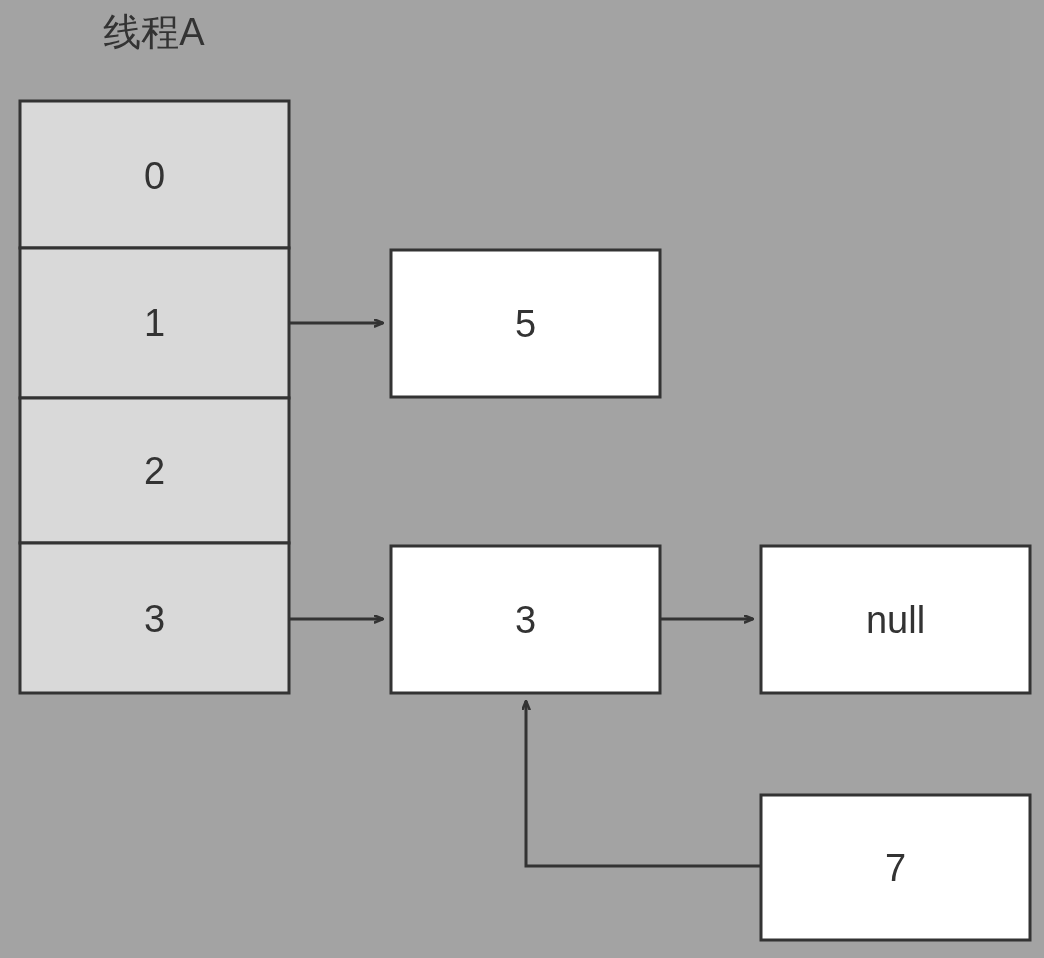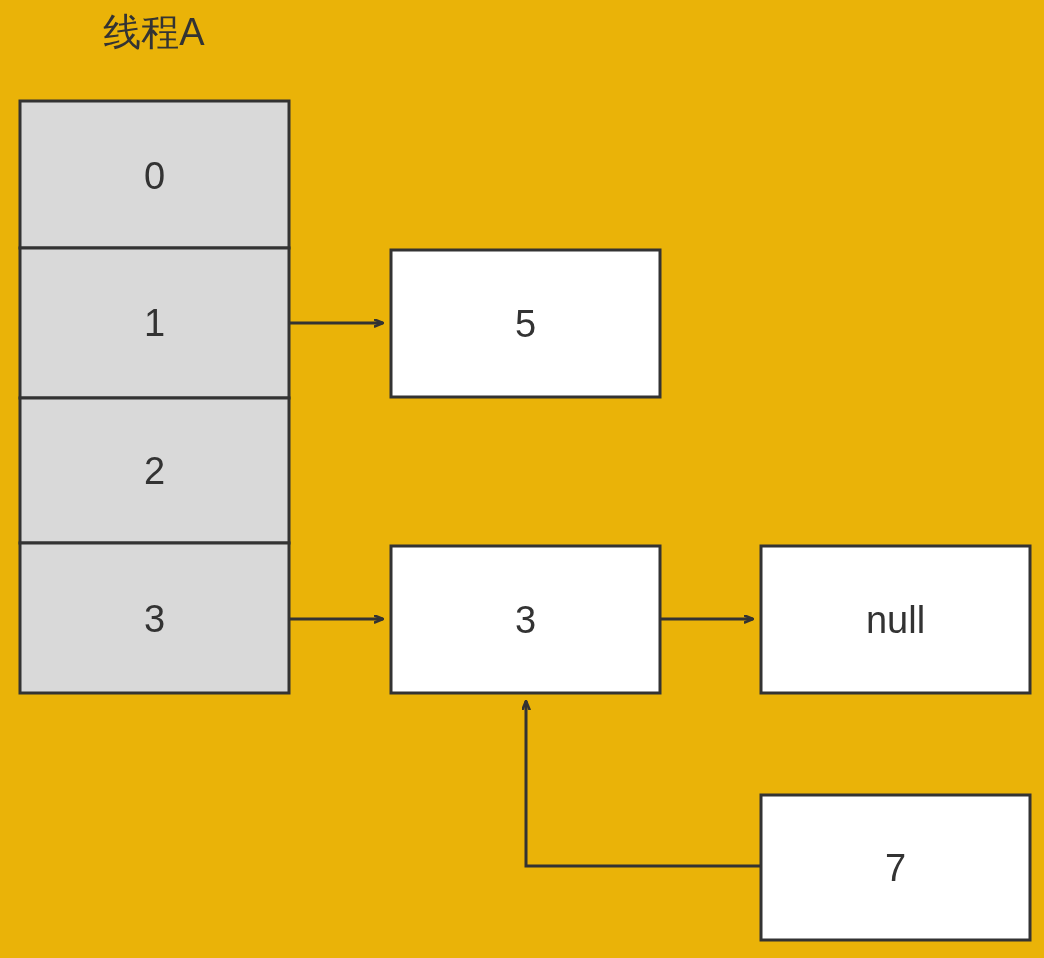--- a/index.html
+++ b/index.html
@@ -7,21 +7,21 @@
     padding: 0;
     background: #ffffff;
   }
   body {
     font-family: "Liberation Sans", "DejaVu Sans", sans-serif;
   }
   #canvas {
     position: relative;
     width: 1044px;
     height: 958px;
-    background: #eab308;
+    background: #a3a3a3;
     overflow: hidden;
   }
   #diagram-svg {
     position: absolute;
     top: 0;
     left: 0;
     width: 1044px;
     height: 958px;
   }
   .box-label {

